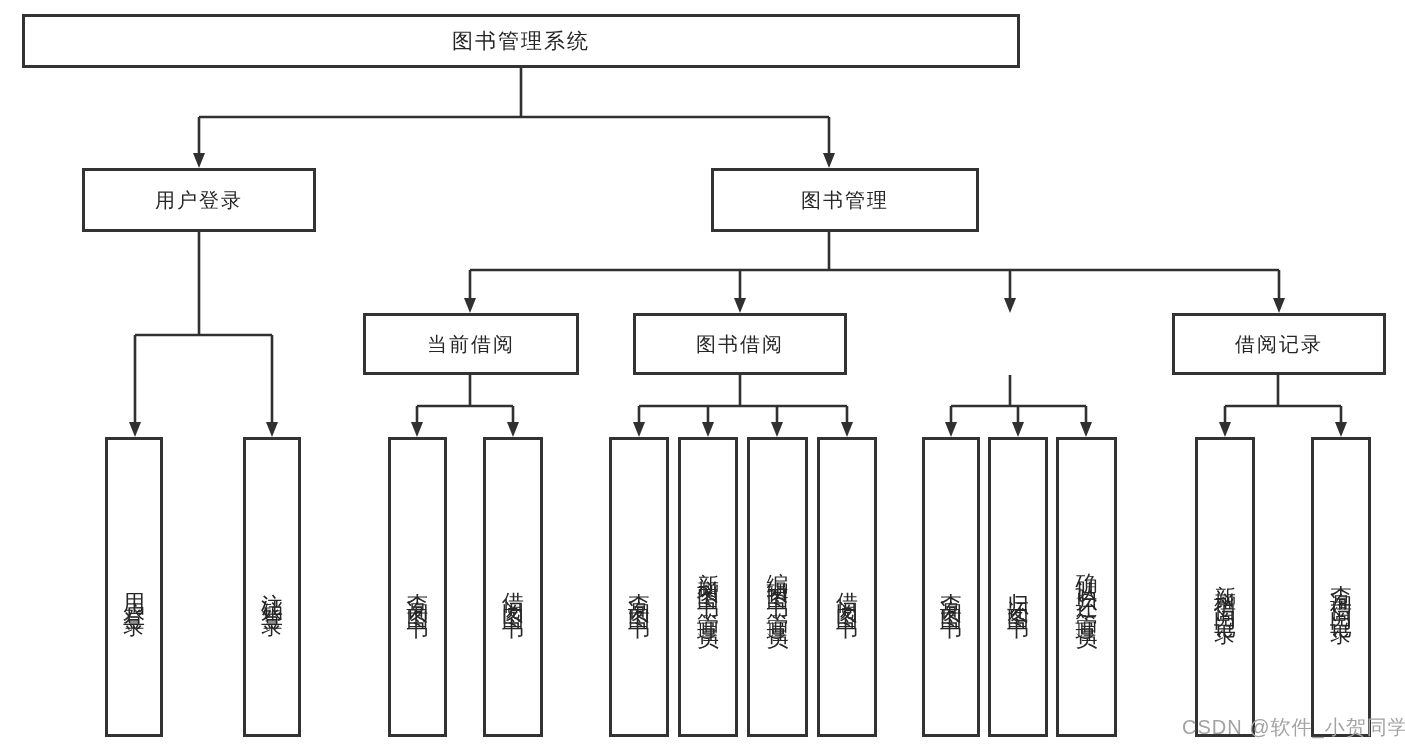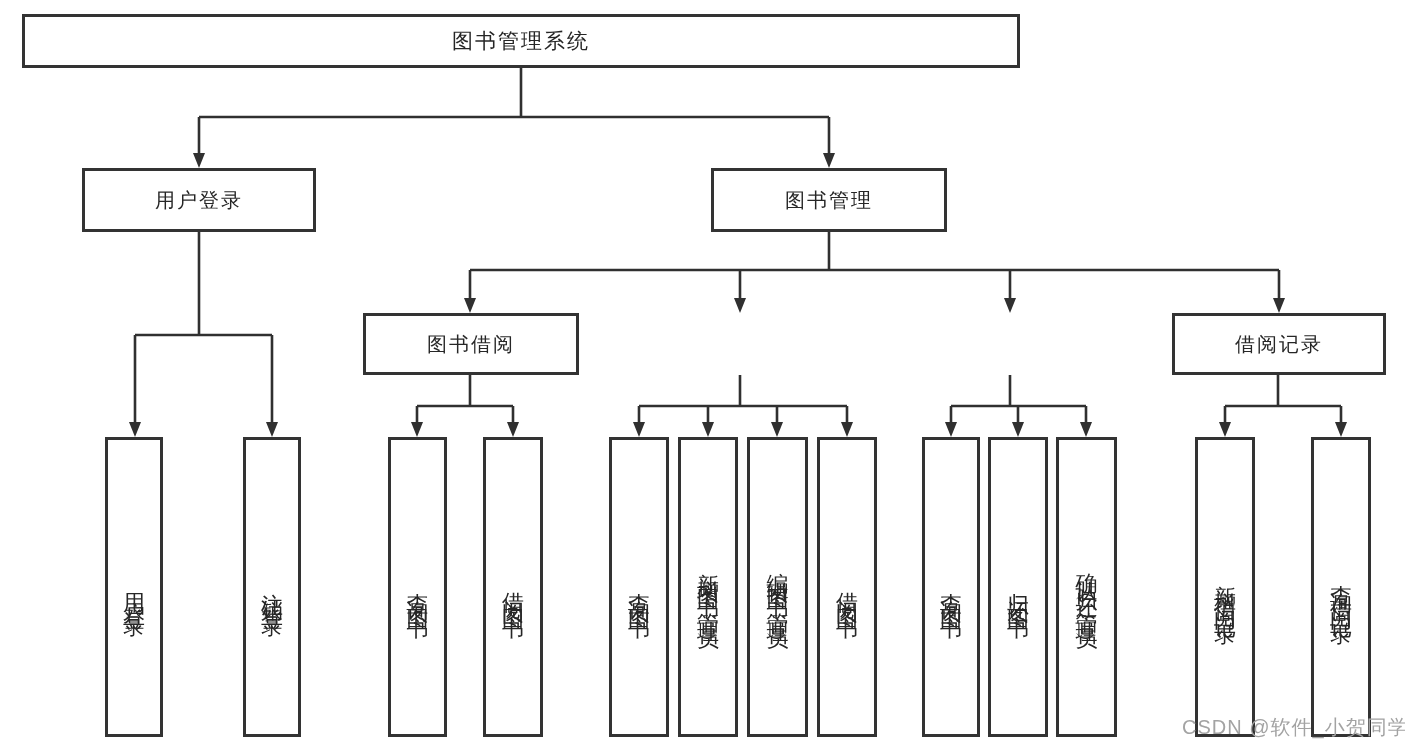--- a/index.html
+++ b/index.html
@@ -107,25 +107,28 @@
     <use href="#ah" x="1341" y="437"></use>
   </svg>
 
   <div class="node h-node root-node" style="left:22px;top:14px;width:998px;height:54px">
     <span>图书管理系统</span>
   </div>
 
   <div class="node h-node" style="left:82px;top:168px;width:234px;height:64px">
     <span>用户登录</span>
   </div>
-  <div class="node h-node" style="left:711px;top:168px;width:236px;height:64px">
+  <div class="node h-node" style="left:711px;top:168px;width:268px;height:64px">
     <span>图书管理</span>
   </div>
 
   <div class="node h-node" style="left:363px;top:313px;width:216px;height:62px">
+    <span>当前借阅</span>
+  </div>
+  <div class="node h-node" style="left:633px;top:313px;width:214px;height:62px">
     <span>图书借阅</span>
   </div>
   <div class="node h-node" style="left:1172px;top:313px;width:214px;height:62px">
     <span>借阅记录</span>
   </div>
 
   <div class="node v-node" style="left:105px;top:437px;width:58px;height:300px">
     <span>用户登录</span>
   </div>
   <div class="node v-node" style="left:243px;top:437px;width:58px;height:300px">

